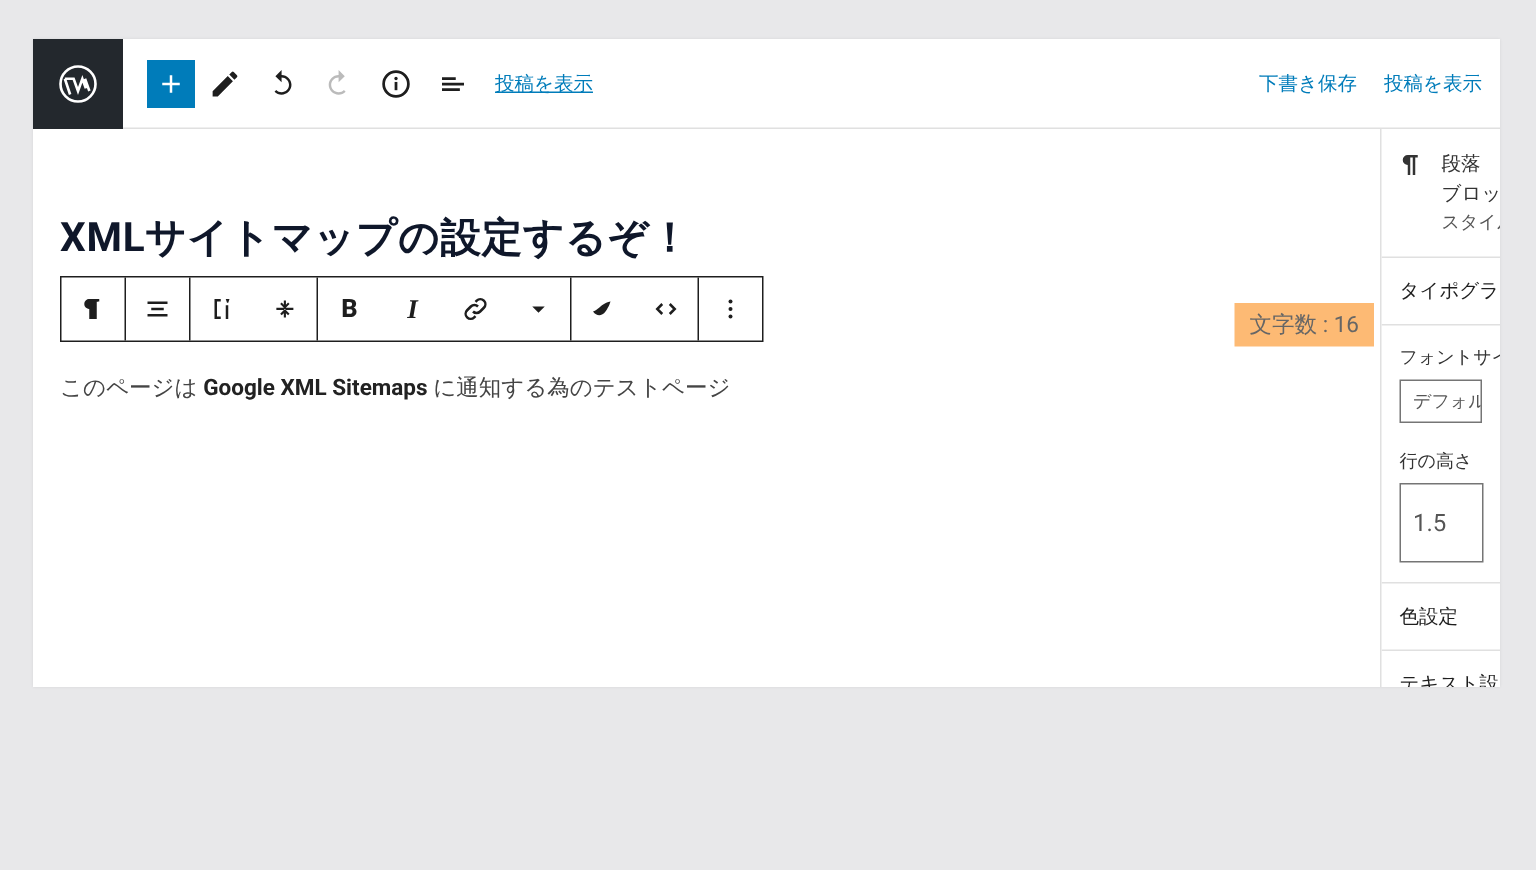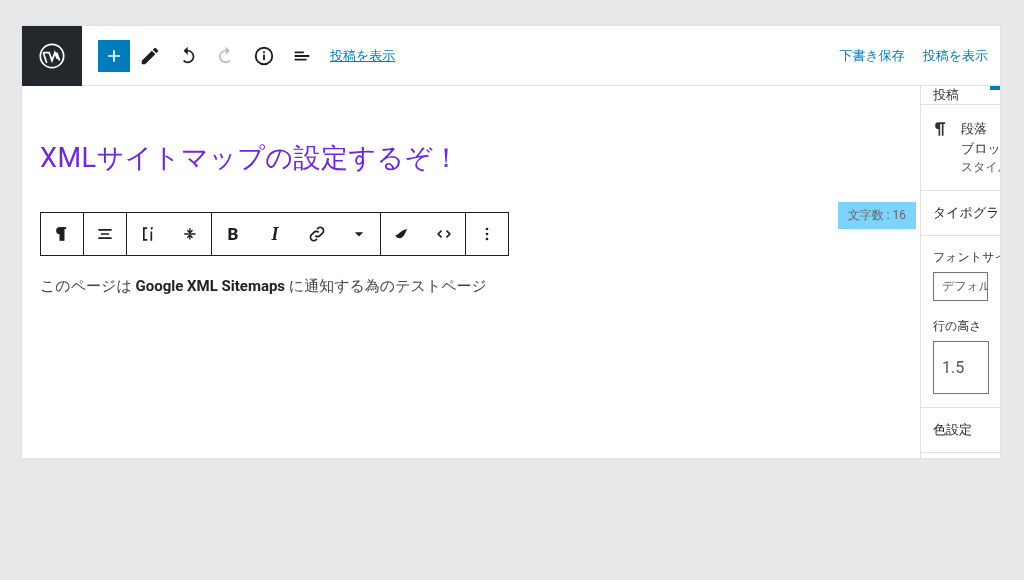--- a/index.html
+++ b/index.html
@@ -107,23 +107,23 @@
   .canvas-scroll::-webkit-scrollbar { width: 14px; }
   .canvas-scroll::-webkit-scrollbar-track { background: #f0f0f0; }
   .canvas-scroll::-webkit-scrollbar-thumb { background: #bfbfbf; border-radius: 0; }
   .canvas-inner {
     padding: 54px 18px 20px 18px;
     min-height: 800px;
     position: relative;
   }
   .post-title {
     font-size: 27px;
-    font-weight: 400;
-    color: #6d28d9;
-    margin-bottom: 36px;
+    font-weight: 700;
+    color: #0f172a;
+    margin-bottom: 8px;
     letter-spacing: 0.5px;
   }
   .block-toolbar {
     display: inline-flex;
     border: 1px solid #1e1e1e;
     background: #fff;
     margin-bottom: 18px;
   }
   .bt-group {
     display: flex;
@@ -139,23 +139,23 @@
     cursor: pointer;
     font-size: 18px;
     font-weight: 600;
     color: #1e1e1e;
   }
   .bt-btn svg { width: 20px; height: 20px; }
   .word-count {
     position: absolute;
     right: 4px;
     top: 116px;
-    font-size: 12px;
+    font-size: 15px;
     color: #666;
-    background: #7dd3fc;
+    background: #fdba74;
     padding: 5px 10px;
   }
   .paragraph-text {
     font-size: 15px;
     color: #444;
     line-height: 1.7;
   }
   .paragraph-text b { color: #222; }
   
   .sidebar {
@@ -392,24 +392,20 @@
 
           <p class="paragraph-text">
             <span>このページは </span><b>Google XML Sitemaps</b><span> に通知する為のテストページ</span>
           </p>
 
         </div>
       </div>
     </div>
 
     <div class="sidebar">
-      <div class="sb-tabs">
-        <span class="sb-tab">投稿</span>
-        <div class="sb-tab-active-indicator"></div>
-      </div>
 
       <div class="sb-block-header">
         <svg viewBox="0 0 24 24">
             <path fill="currentColor" d="M9 4h8v2h-2v14h-2V6h-2v14H9V12a4 4 0 0 1 0-8z"></path>
           </svg>
         <div class="sb-block-header-text">
           <div>段落</div>
           <div>ブロックタイプまたは</div>
           <div>スタイルを変更する</div>
         </div>

